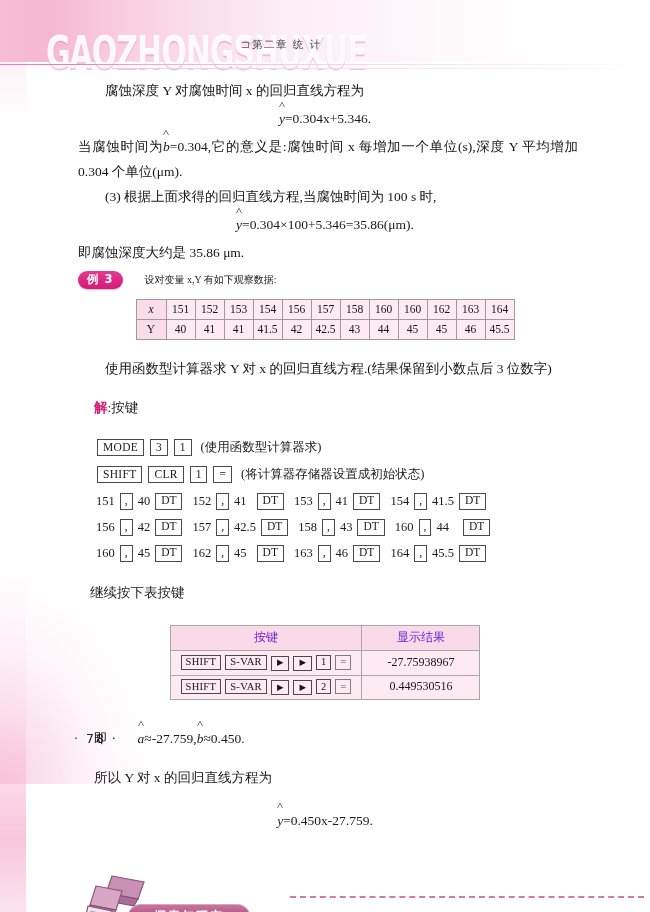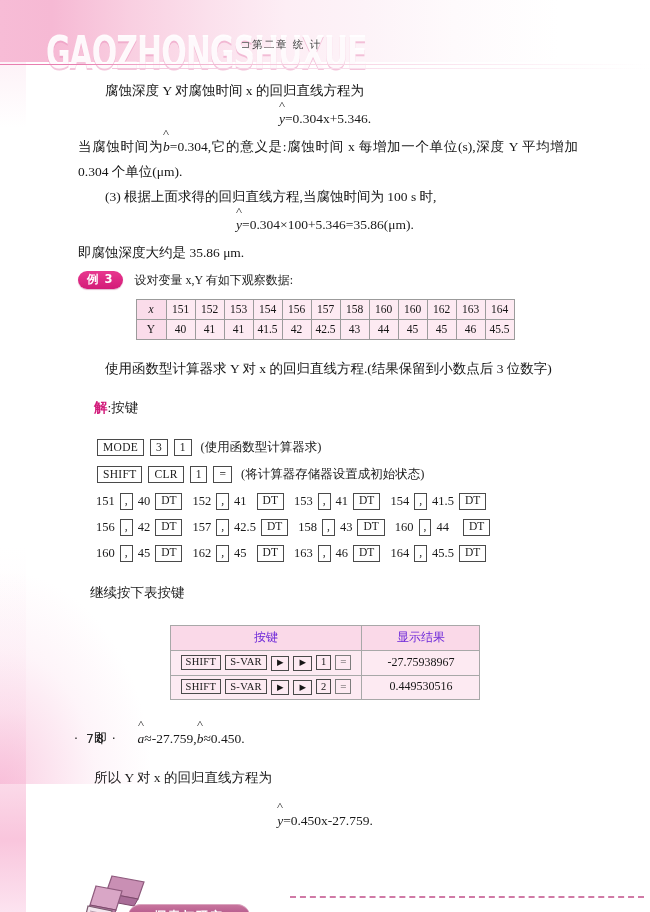--- a/index.html
+++ b/index.html
@@ -100,32 +100,32 @@
   .it { font-style: italic; font-family: "Liberation Serif","DejaVu Serif",serif; }
   .hatv { position: relative; display:inline-block; }
   .hatv::before {
     content: "^";
     position: absolute; left: 50%; top: -0.58em;
     transform: translateX(-50%) scaleX(1.15);
     font-size: 0.82em; font-style: normal; line-height: 1;
   }
 
   
-  .example-row { padding: 6px 72px 0 78px; display:flex; align-items:center; gap:12px; }
+  .example-row { padding: 6px 72px 0 78px; display:flex; align-items:center; gap:0; }
   .ex-badge {
     display:inline-flex; align-items:center; justify-content:center;
     background: linear-gradient(to bottom, #e8388f, #d31b78);
     color:#fff; font-size: 11.5px; font-weight:700;
     border-radius: 9px; padding: 1px 9px 2px 9px;
     font-family: "DejaVu Sans", sans-serif;
     letter-spacing: 1px;
     box-shadow: 0 1px 1px rgba(150,20,90,0.3);
     white-space: nowrap;
   }
-  .ex-text { font-size: 12px; }
+  .ex-text { font-size: 10px; margin-left: 22px; }
 
   
   .data-table-wrap { padding: 10px 0 0 0; display:flex; justify-content:center; }
   table.data-table {
     border-collapse: collapse;
     border: 1.6px solid #5f5f5f;
     font-size: 11.5px;
     background: #fdeaf2;
   }
   table.data-table td {

